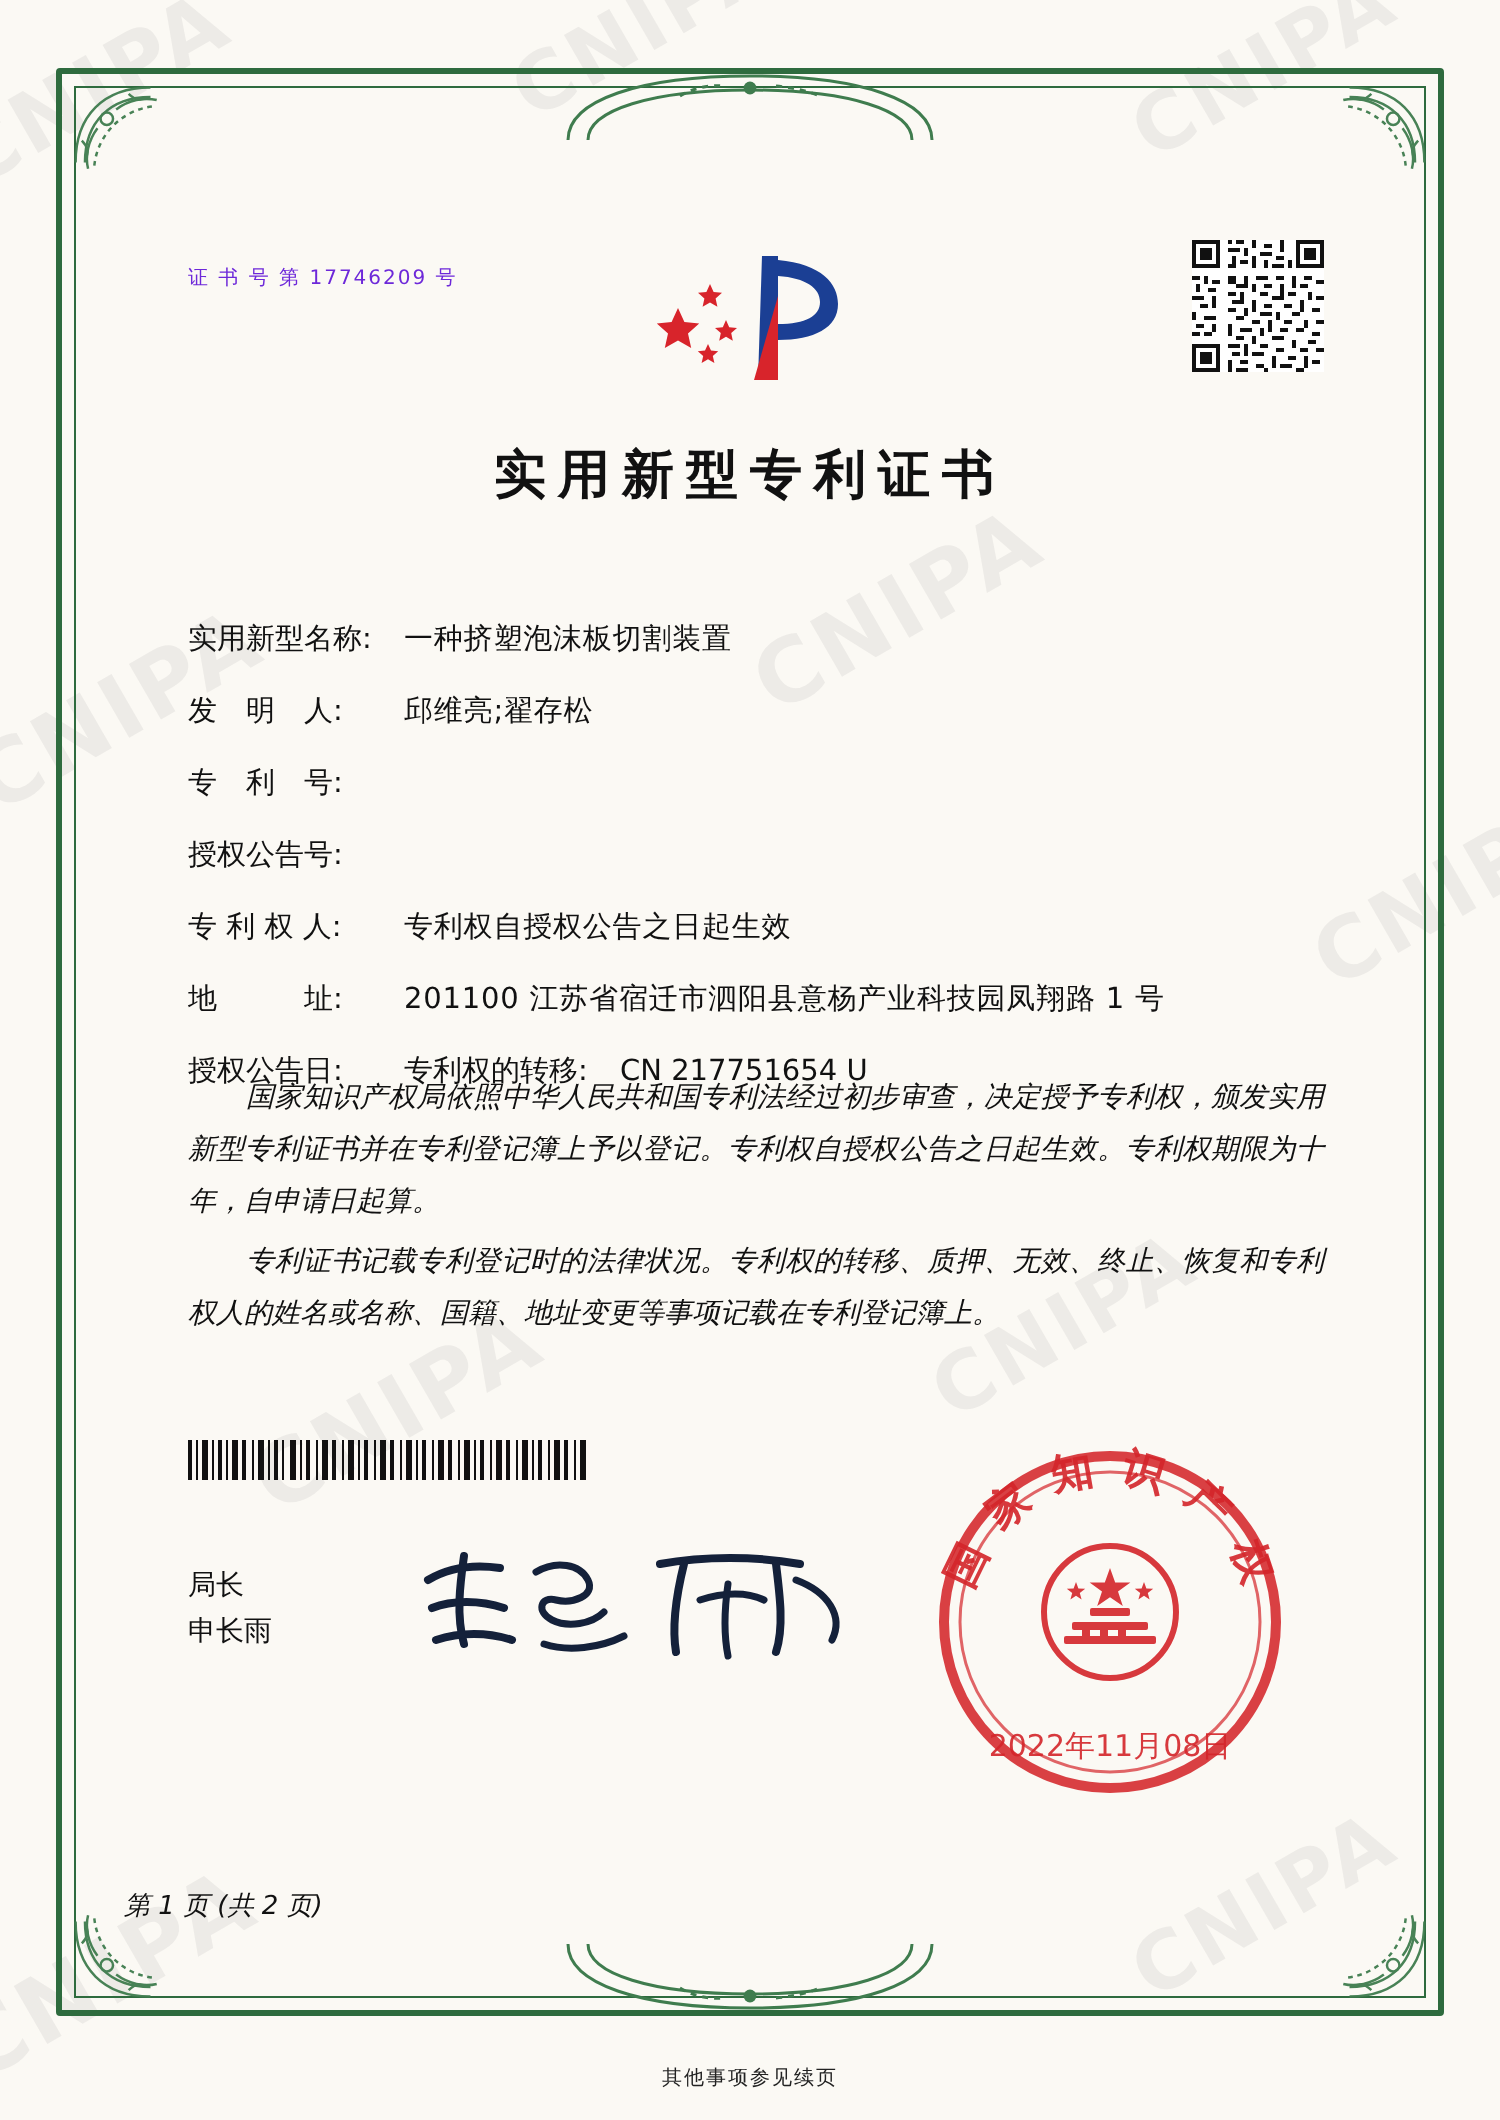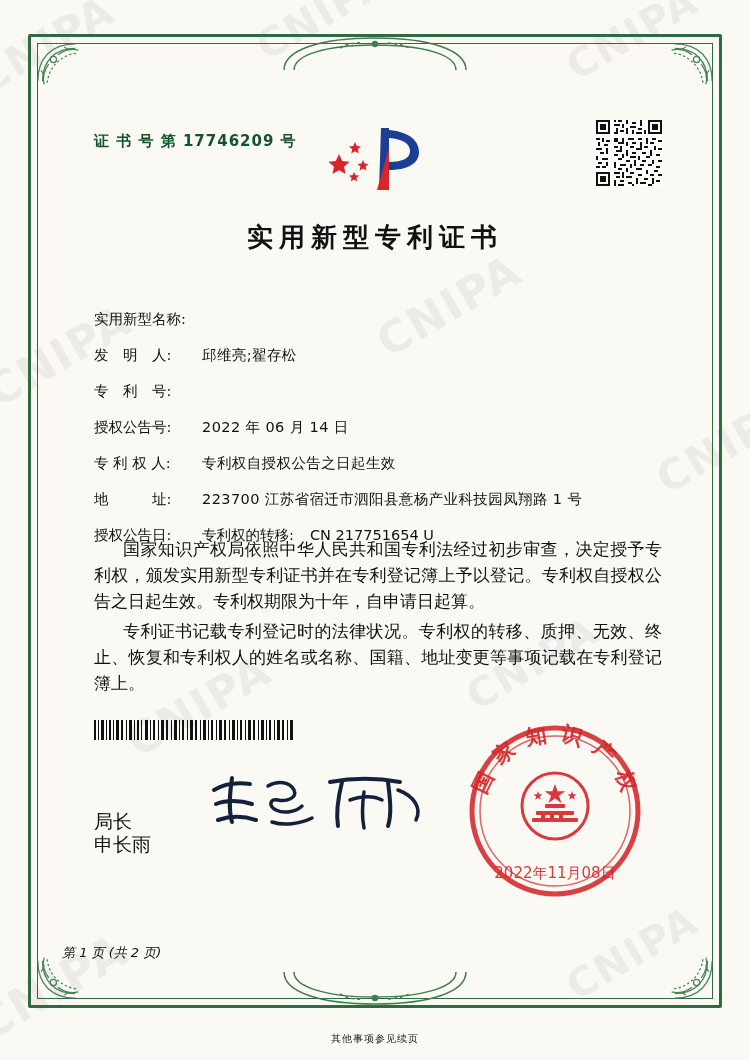--- a/index.html
+++ b/index.html
@@ -95,25 +95,24 @@
     position: absolute;
     left: 62px; top: 70px;
     right: 62px; bottom: 80px;
   }
 
   
   .cert-no {
     position: absolute;
     left: 32px;
     top: 62px;
-    font-size: 15px;
-    color: #14532d;
+    font-size: 10px;
+    color: #6d28d9;
     letter-spacing: 1px;
     font-family: "DejaVu Sans", "Liberation Sans", sans-serif;
-    font-weight: bold;
   }
 
   .logo {
     position: absolute;
     left: 50%;
     transform: translateX(-50%);
     top: 50px;
     width: 120px;
     height: 78px;
   }
@@ -171,46 +170,47 @@
     white-space: nowrap;
   }
   .field-row.two-col .field-value2 { flex: 1; }
 
   
   .paragraphs {
     position: absolute;
     top: 466px;
     left: 32px;
     right: 26px;
-    font-size: 17px;
+    font-size: 14px;
     line-height: 26px;
     color: #111;
     text-align: justify;
+    font-style: italic;
   }
   .paragraphs p {
     margin: 0 0 4px 0;
     text-indent: 29px;
   }
 
   
   .barcode {
     position: absolute;
     left: 32px;
     top: 650px;
     width: 200px;
     height: 20px;
   }
   .barcode svg { display:block; width:100%; height:100%; }
 
   
   .sign-label {
     position: absolute;
     left: 32px;
-    top: 740px;
-    font-size: 19px;
+    top: 712px;
+    font-size: 14px;
     line-height: 23px;
     color: #111;
   }
   .signature {
     position: absolute;
     left: 140px;
     top: 700px;
     width: 230px;
     height: 62px;
     color: #14213a;
@@ -468,39 +468,39 @@
             <rect x="26" y="32" width="2" height="1"></rect>
         </g>
       </svg>
     </div>
 
     <div class="title">实用新型专利证书</div>
 
     <div class="fields">
       <div class="field-row">
         <div class="field-label">实用新型名称:</div>
+        <div class="field-value">一种挤塑泡沫板切割装置</div>
       </div>
       <div class="field-row">
         <div class="field-label">发　明　人:</div>
         <div class="field-value">邱维亮;翟存松</div>
       </div>
       <div class="field-row">
         <div class="field-label">专　利　号:</div>
       </div>
       <div class="field-row">
         <div class="field-label">授权公告号:</div>
-        <div class="field-value">2022 年 06 月 14 日</div>
       </div>
       <div class="field-row">
         <div class="field-label">专 利 权 人:</div>
         <div class="field-value">专利权自授权公告之日起生效</div>
       </div>
       <div class="field-row">
         <div class="field-label">地　　　址:</div>
-        <div class="field-value">223700 江苏省宿迁市泗阳县意杨产业科技园凤翔路 1 号</div>
+        <div class="field-value">201100 江苏省宿迁市泗阳县意杨产业科技园凤翔路 1 号</div>
       </div>
       <div class="field-row two-col">
         <div class="field-label">授权公告日:</div>
         <div class="field-label2">专利权的转移:</div>
         <div class="field-value2">CN 217751654 U</div>
       </div>
     </div>
 
     <div class="paragraphs">
       <p>国家知识产权局依照中华人民共和国专利法经过初步审查，决定授予专利权，颁发实用新型专利证书并在专利登记簿上予以登记。专利权自授权公告之日起生效。专利权期限为十年，自申请日起算。</p>

